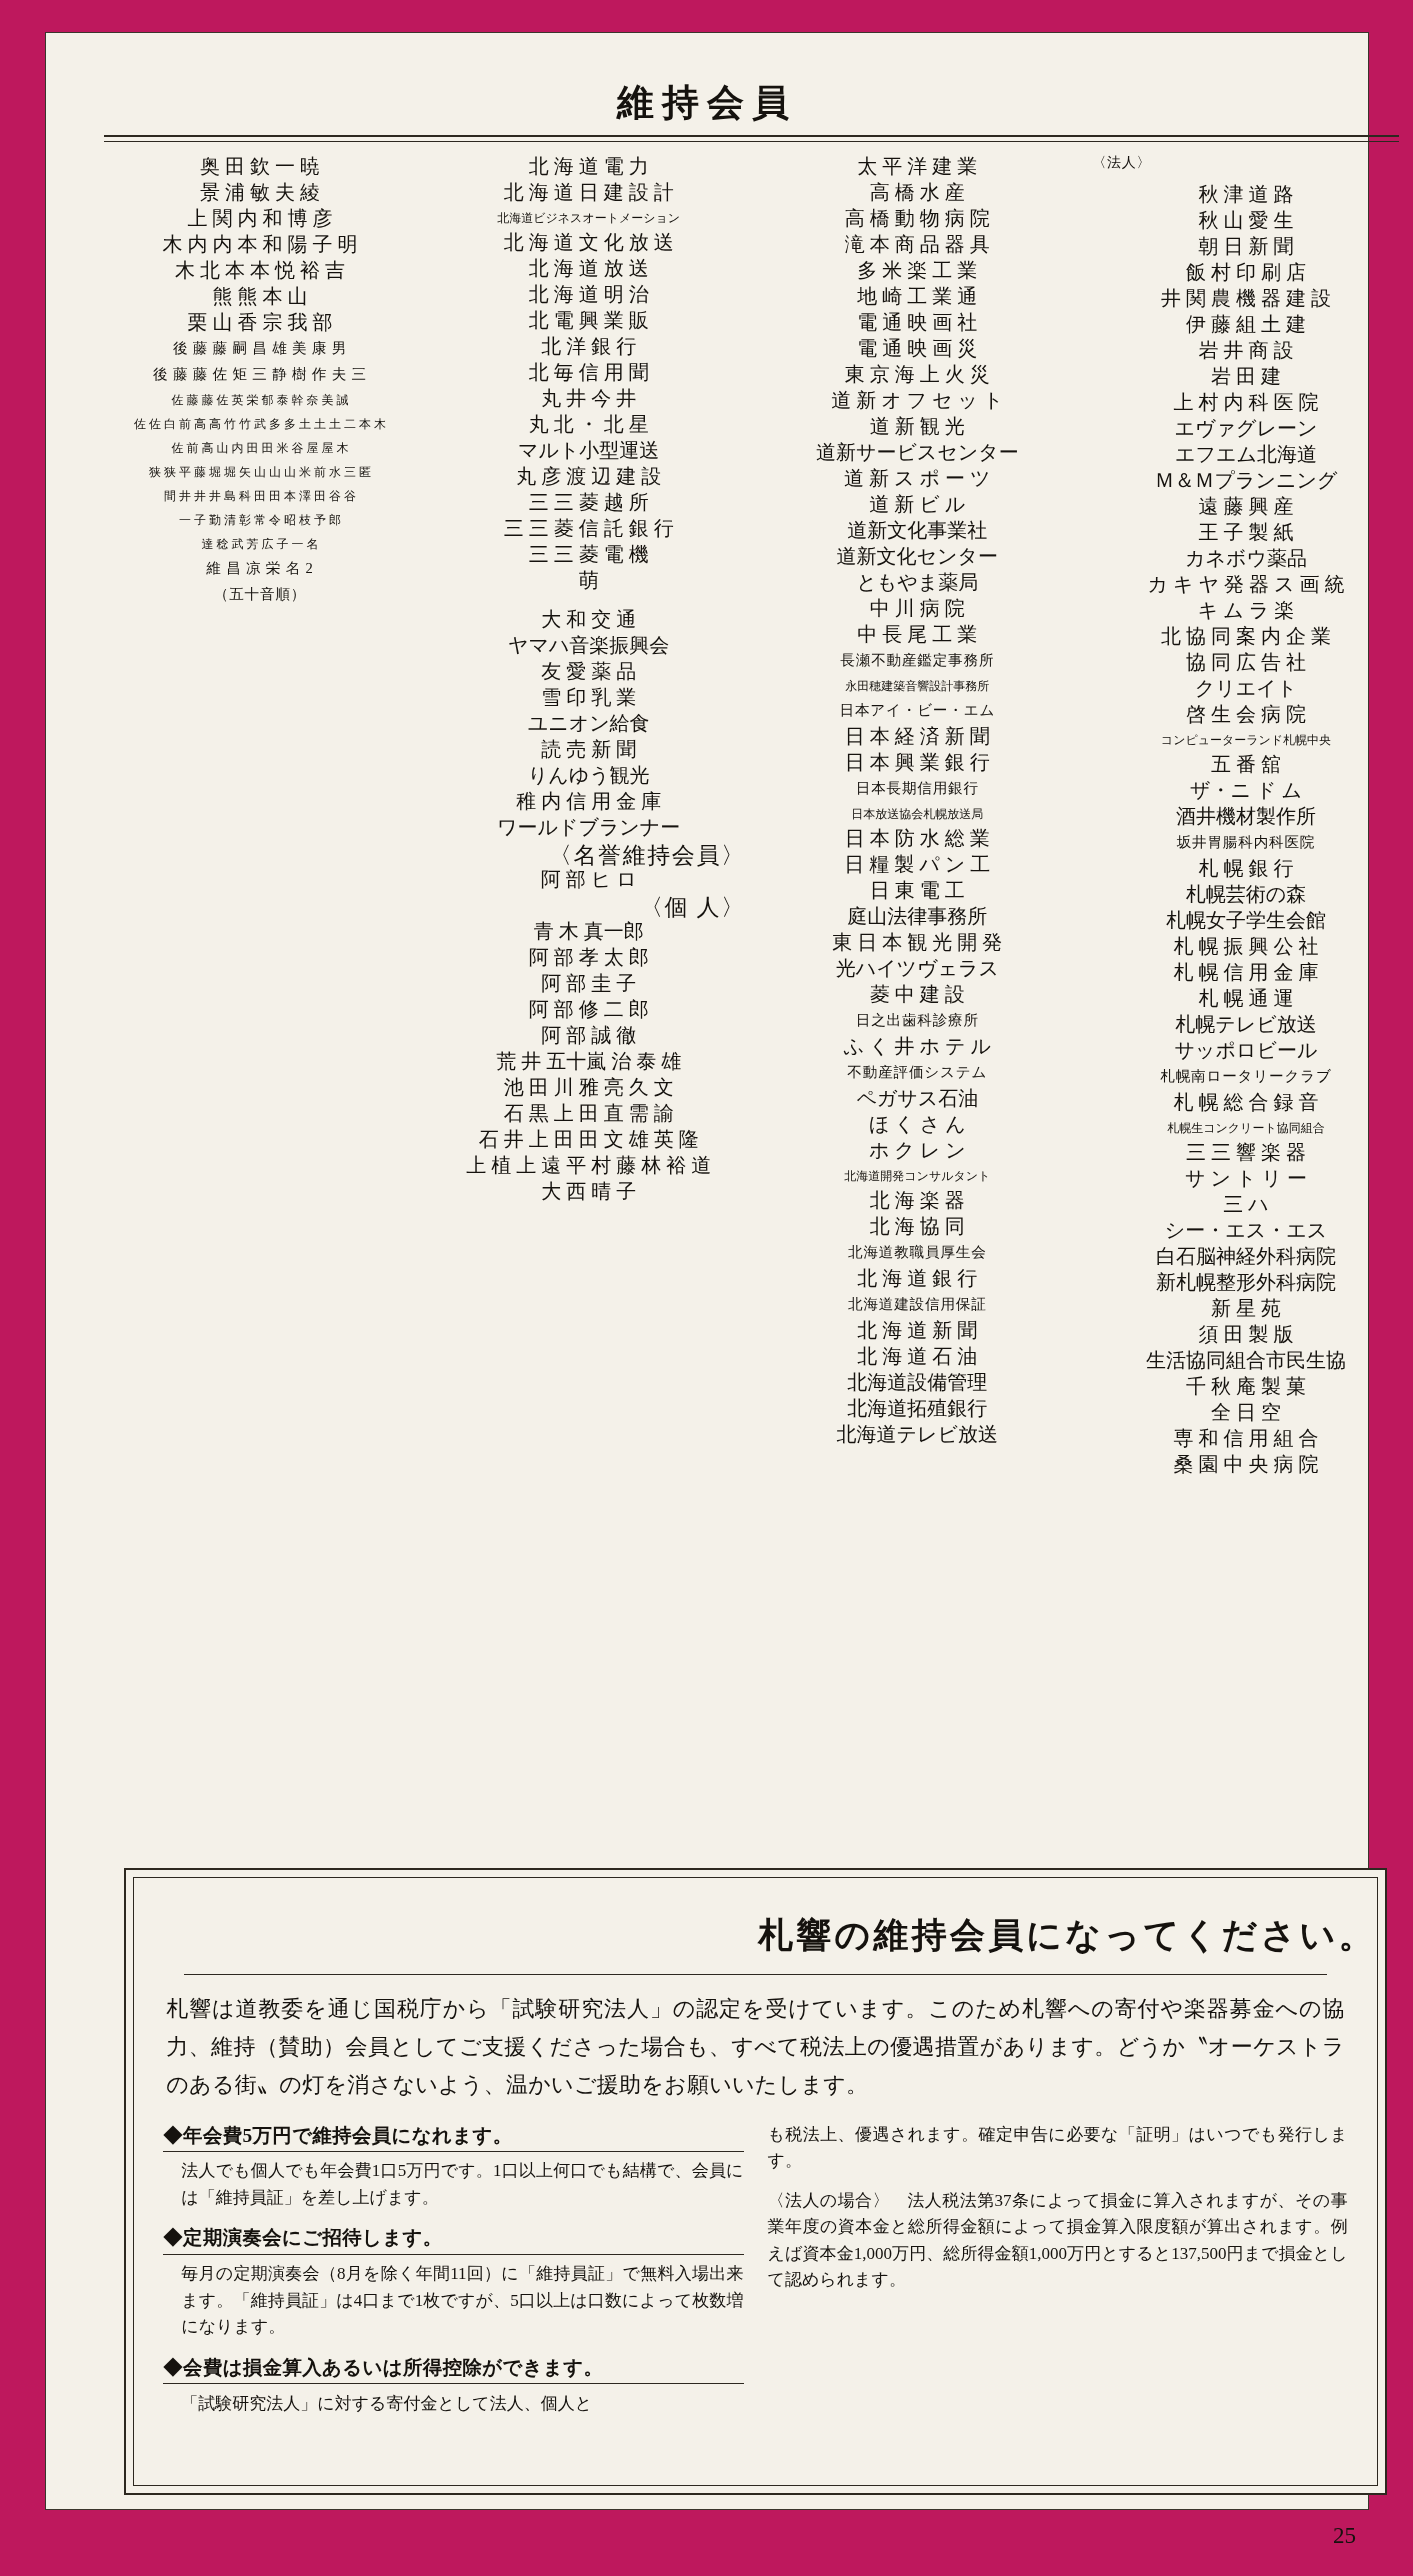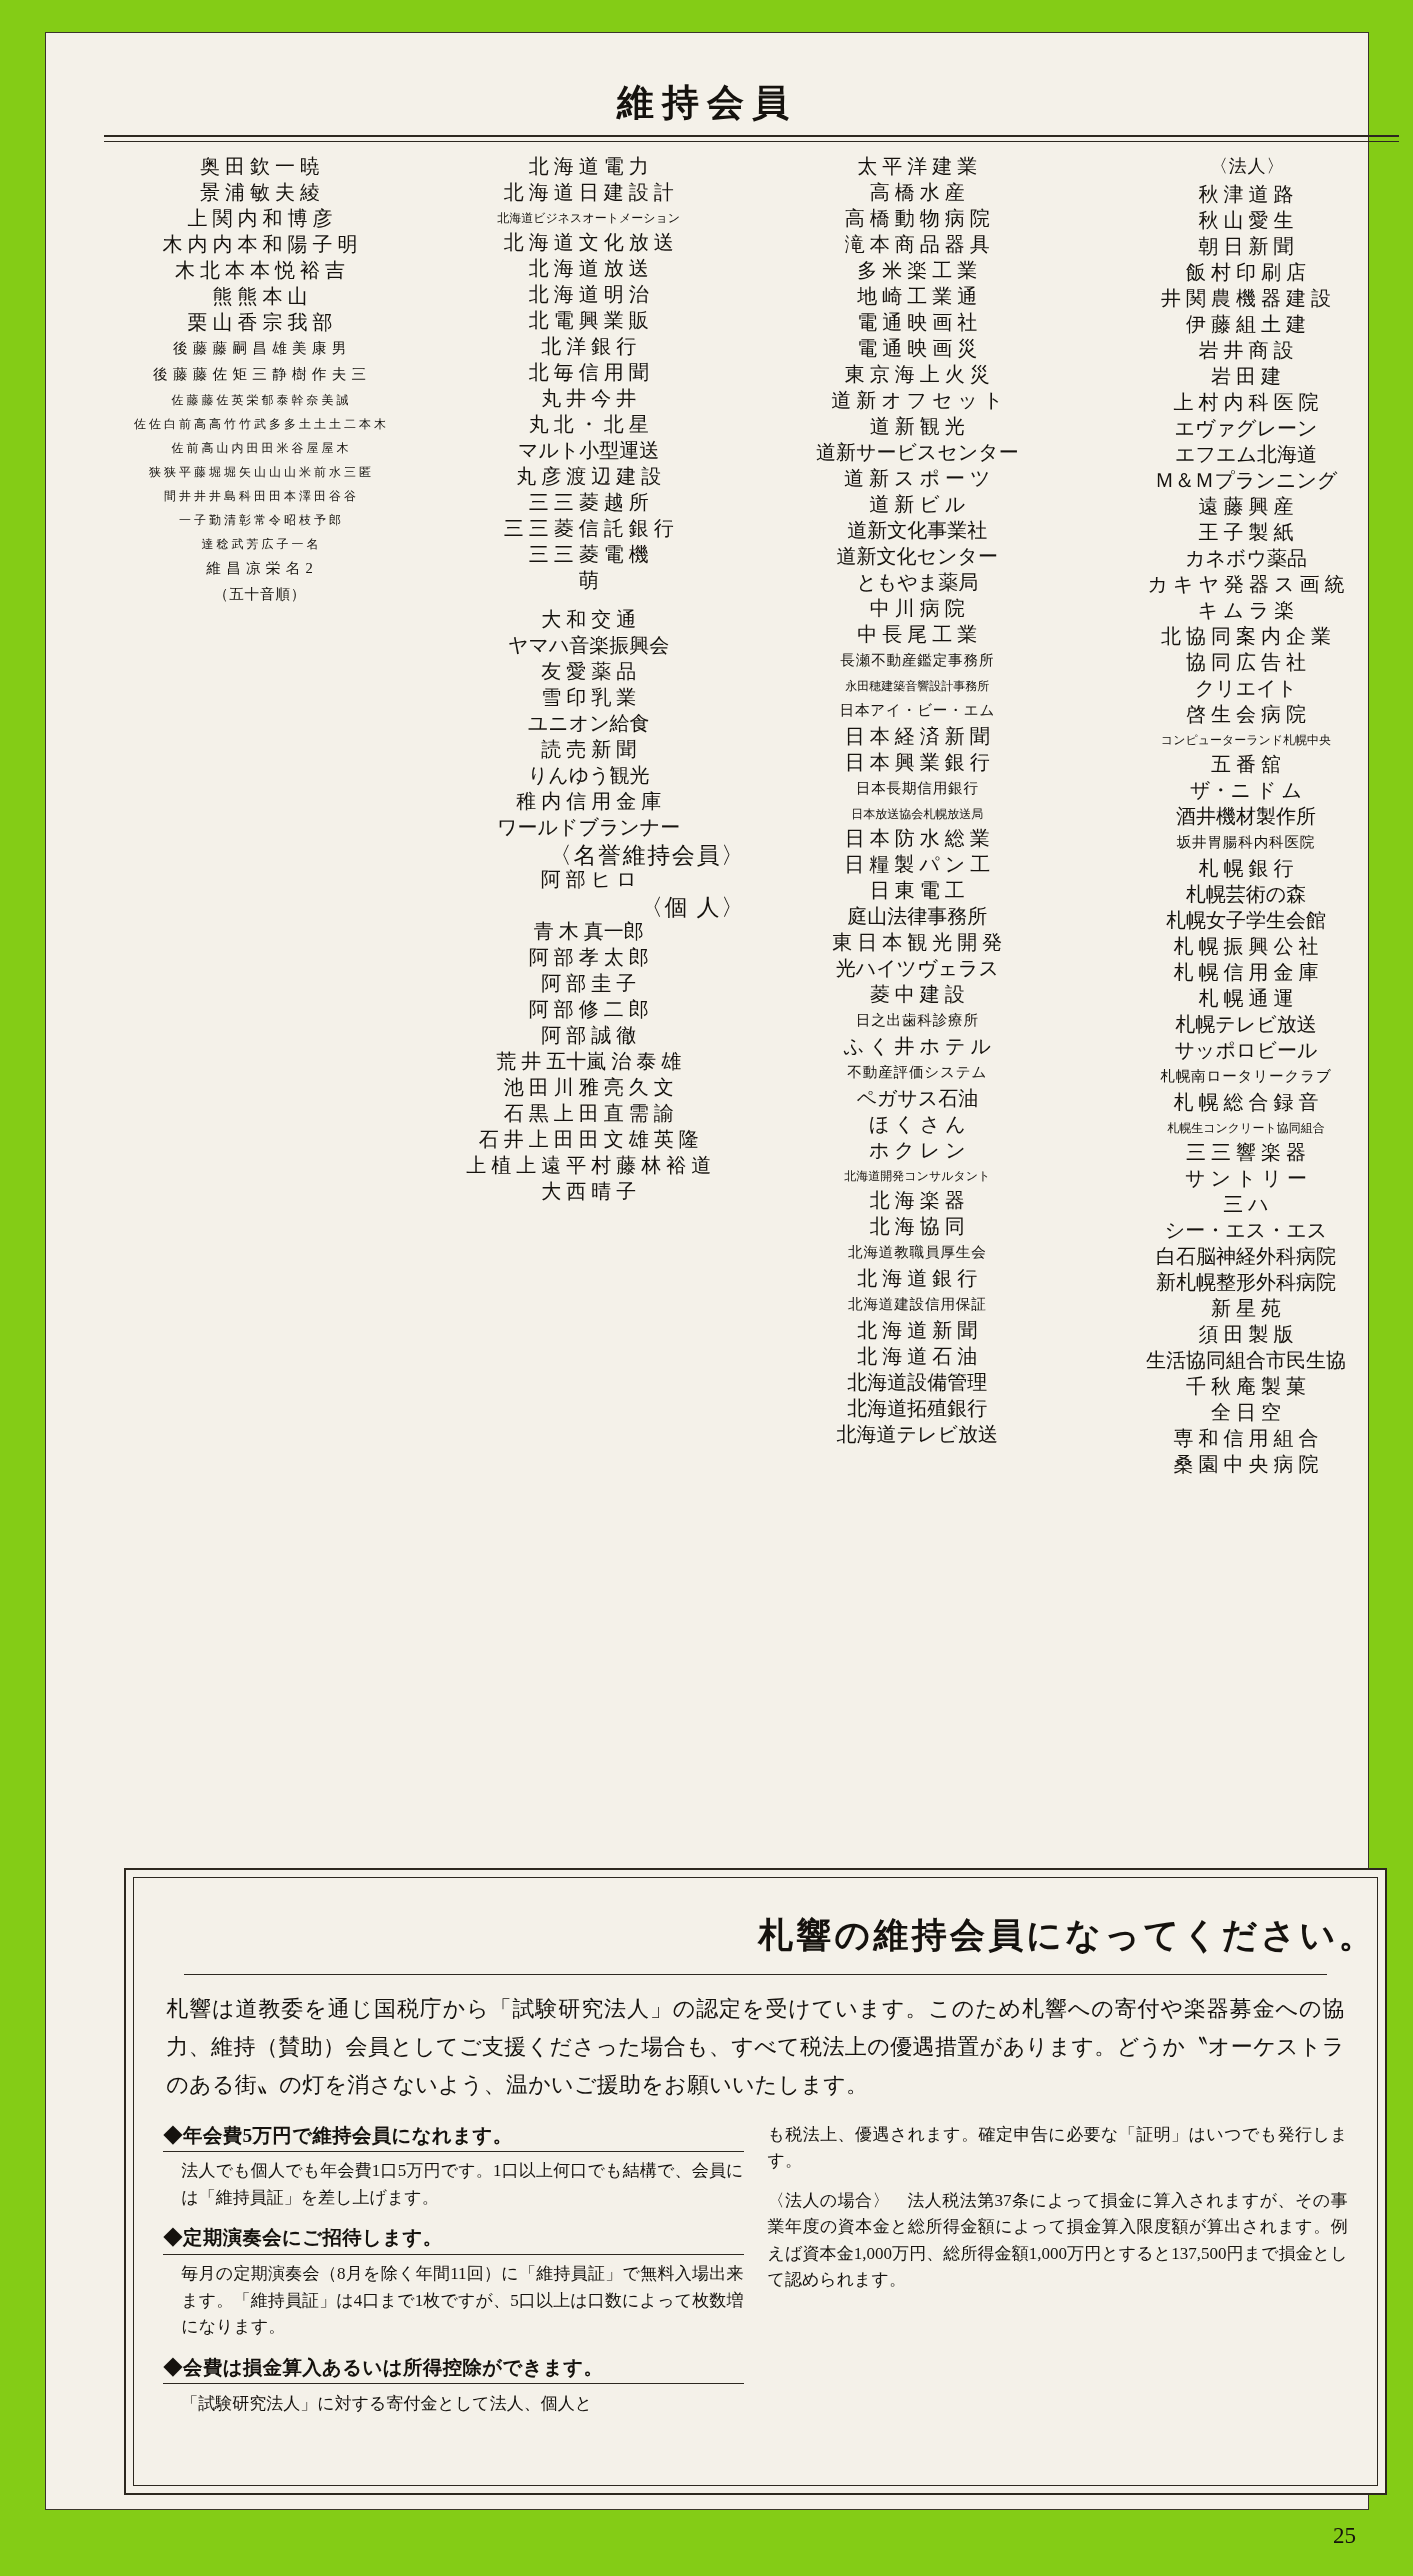--- a/index.html
+++ b/index.html
@@ -6,21 +6,21 @@
   body{
     width:1413px;height:2576px;
     background:#efece4;
     font-family:"Liberation Serif", serif;
     color:#15120e;
     position:relative;
     overflow:hidden;
   }
   .page{
     position:absolute;inset:0;
-    background:#84cc16;
+    background:#be185d;
     text-decoration:underline;
   }
   .frame{
     position:absolute;
     left:45px;top:32px;width:1322px;height:2476px;
     border:1.6px solid #3a352c;
     background:#f4f1e9;
   }
   .title{
     position:absolute;top:45px;left:0;width:100%;
@@ -57,21 +57,21 @@
     letter-spacing:0px;
     text-align:center;
     height:26px;
   }
   .line.sm{ font-size:14.6px; letter-spacing:0.8px; height:26px; line-height:1.75;}
   .line.sm2{ font-size:12px; letter-spacing:0px; height:24px; line-height:2;text-align:center;}
   .line.hdr{ font-size:23px; letter-spacing:1.6px; text-align:right; padding-left:6.5px;}
   .line.blank{ height:13px;}
 
   
-  .grp{ font-size:18px; text-align:center; padding-left:3.2px; height:27.5px; letter-spacing:0.8px;}
+  .grp{ font-size:14px; text-align:left; padding-left:3.2px; height:27.5px; letter-spacing:0.8px;}
 
   
   .promo{
     position:absolute;
     left:78px;top:1835px;width:1259px;height:623px;
     border:2.4px solid #2d2820;
     background:#f4f1e9;
   }
   .promo-inner{
     position:absolute;inset:7.3px;

